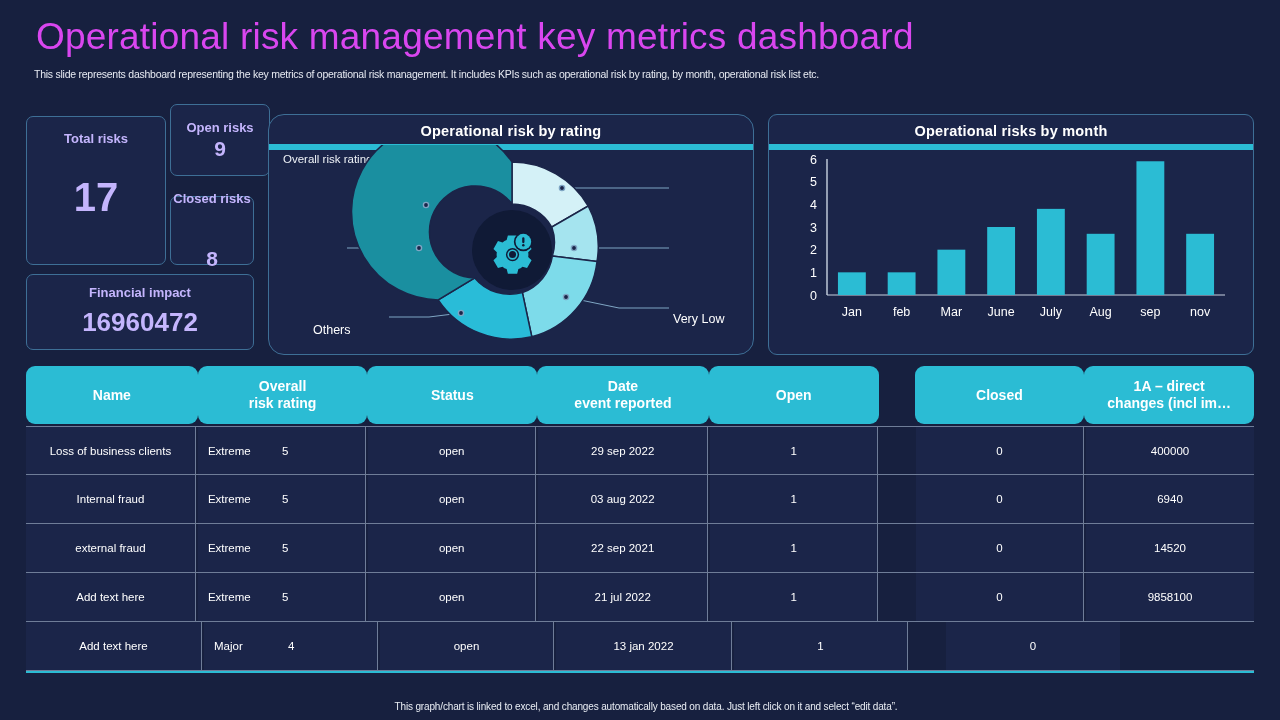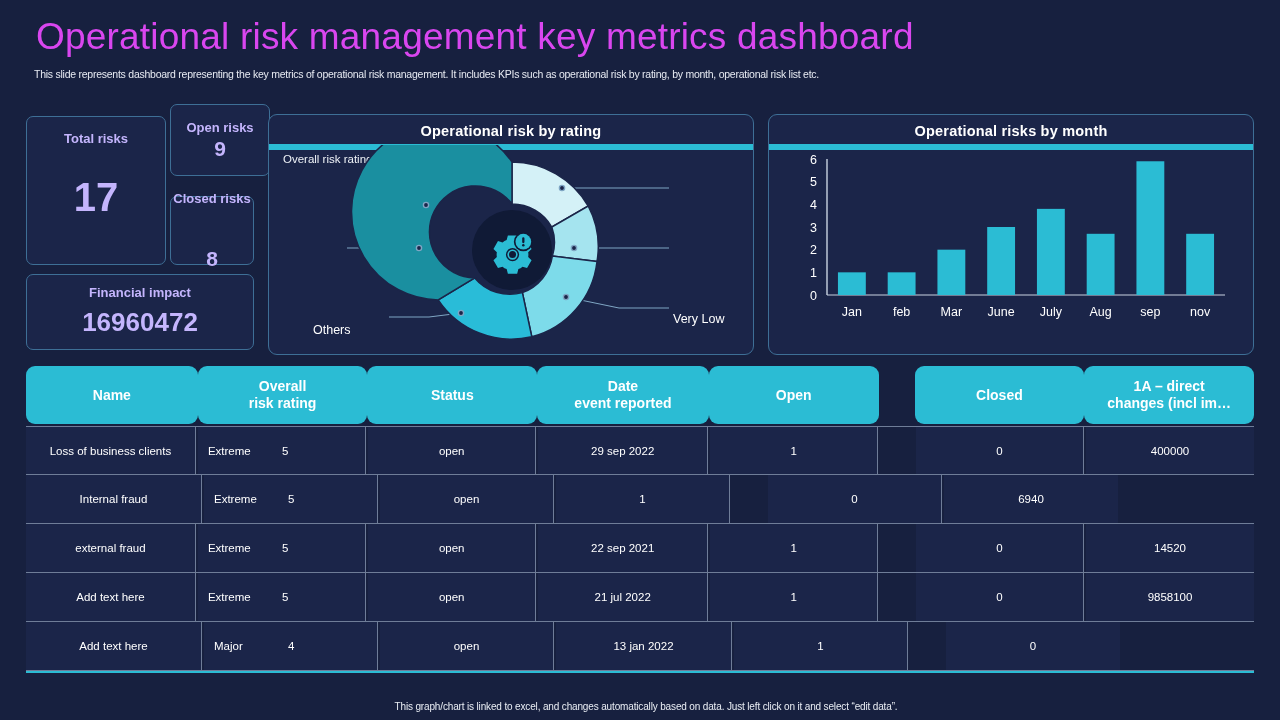--- a/index.html
+++ b/index.html
@@ -50,21 +50,21 @@
   .panel {
     position: absolute; border: 1px solid #3e6f96; border-radius: 9px;
     background: #1b2549; overflow: hidden;
   }
   .panel-title {
     color: #ffffff; font-size: 14.5px; font-weight: bold;
     text-align: center; padding-top: 8px; letter-spacing: 0.2px;
   }
   .panel-rule { height: 6px; background: #2bbcd4; margin-top: 5px; }
 
-  #panel-donut { left: 268px; top: 114px; width: 486px; height: 241px; }
+  #panel-donut { left: 268px; top: 114px; width: 486px; height: 241px; border-radius: 16px; }
   #panel-bar   { left: 768px; top: 114px; width: 486px; height: 241px; }
 
   .axis-caption {
     position: absolute; color: #eef2f7; font-size: 11.5px; font-weight: 400;
   }
 
   
   .donut-wrap { position: absolute; left: 0; top: 30px; width: 486px; height: 210px; }
   .donut-label {
     position: absolute; color: #ffffff; font-size: 12.5px; white-space: nowrap;
@@ -262,20 +262,21 @@
           <div class="td c5 center">0</div>
           <div class="td c6 center">400000</div>
         </div>
         <div class="tr">
           <div class="td c0 center">Internal fraud</div>
           <div class="td c1 rating">
             <span>Extreme</span>
             <span class="score">5</span>
           </div>
           <div class="td c2 center">open</div>
+          <div class="td c3 center">03 aug 2022</div>
           <div class="td c4 center">1</div>
           <div class="td c5 center">0</div>
           <div class="td c6 center">6940</div>
         </div>
         <div class="tr">
           <div class="td c0 center">external fraud</div>
           <div class="td c1 rating">
             <span>Extreme</span>
             <span class="score">5</span>
           </div>

